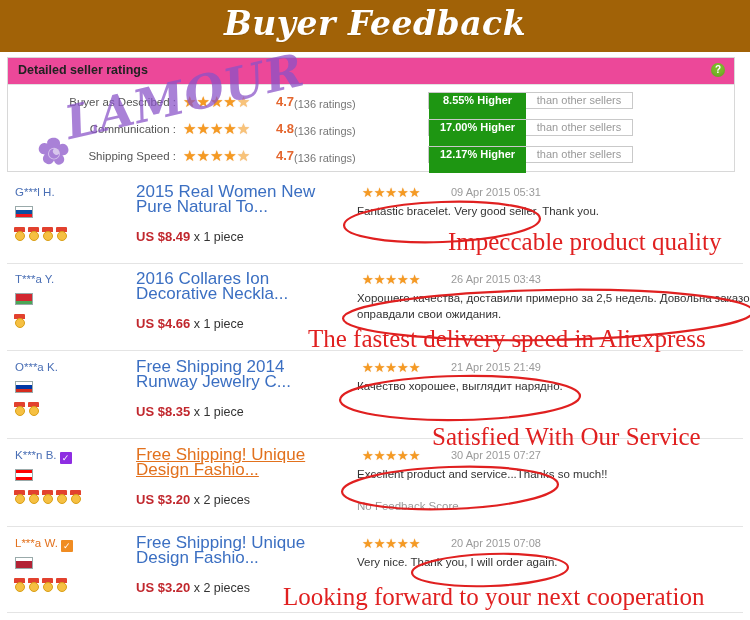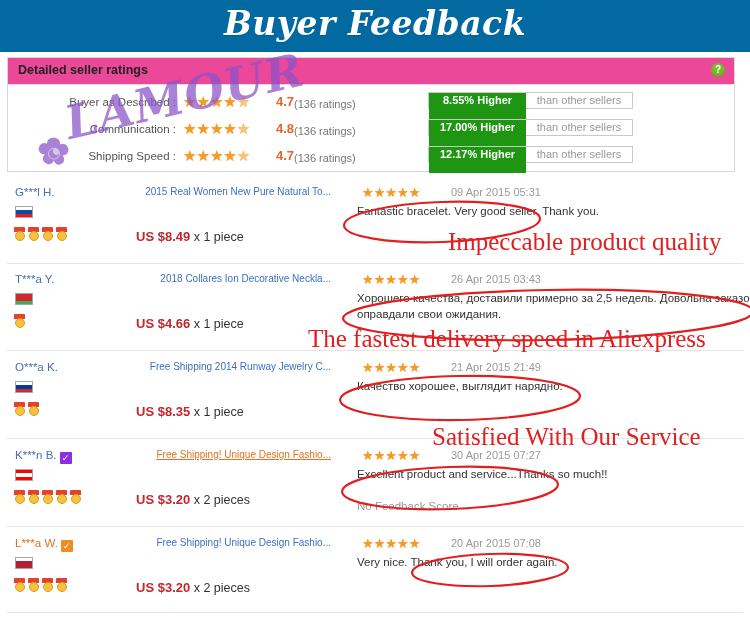--- a/index.html
+++ b/index.html
@@ -7,21 +7,21 @@
     width:750px;height:620px;overflow:hidden;
     background:#ffffff;
     font-family:"Liberation Sans","DejaVu Sans",sans-serif;
     -webkit-font-smoothing:antialiased;
   }
   .page{position:relative;width:750px;height:620px;overflow:hidden;background:#fff;}
 
   
   .banner{
     position:absolute;left:0;top:0;width:750px;height:52px;
-    background:#0369a1;
+    background:#a16207;
   }
   .banner-title{
     position:absolute;left:0;top:4px;width:750px;text-align:center;
     color:#ffffff;
     font-family:"DejaVu Serif",serif;
     font-style:italic;font-weight:bold;
     font-size:33px;letter-spacing:0.5px;
     text-shadow:0 1px 1px rgba(0,0,0,.10);
   }
 
@@ -128,21 +128,21 @@
     position:absolute;left:0;top:0;width:11px;height:5px;background:#E2412E;
     border-radius:1px 1px 0 0;
   }
   .medal .disc{
     position:absolute;left:0.5px;top:4px;width:10px;height:10px;border-radius:50%;
     background:#F6C042;border:1px solid #D99F16;box-sizing:border-box;
   }
 
   .fb-prod{
     position:absolute;left:129px;top:7px;width:195px;
-    font-size:10px;line-height:15px;color:#3b6fc2;text-align:right;
+    font-size:17px;line-height:15px;color:#3b6fc2;
   }
   .fb-prod.visited{color:#E2711D;text-decoration:underline;}
   .fb-price{
     position:absolute;left:129px;top:52px;font-size:12.5px;color:#333;
   }
   .fb-price b{color:#C1272D;font-size:13px;}
 
   .fb-stars{position:absolute;left:355px;top:6px;}
   .fb-date{
     position:absolute;left:444px;top:9px;font-size:11px;color:#9a9a9a;
@@ -238,21 +238,21 @@
         <div class="fb-text">Fantastic bracelet. Very good seller. Thank you.</div>
       </div>
       <div class="fb" style="top: 264px;">
         <div class="fb-user ">T***a Y.</div>
         <span class="flag">
           <i style="background:#d22730"></i>
           <i style="background:#d22730"></i>
           <i style="background:#4aa657"></i>
         </span>
         <div class="medals"><span class="medal"><span class="rib"></span><span class="disc"></span></span></div>
-        <div class="fb-prod">2018 Collares Ion Decorative Neckla...</div>
+        <div class="fb-prod">2016 Collares Ion Decorative Neckla...</div>
         <div class="fb-price"><b>US $4.66</b> x 1 piece</div>
         <div class="fb-stars"><span class="stars sm"><span>★</span><span>★</span><span>★</span><span>★</span><span>★</span></span></div>
         <div class="fb-date">26 Apr 2015 03:43</div>
         <div class="fb-text wrap">Хорошего качества, доставили примерно за 2,5 недель. Довольна заказом, оправдали свои ожидания.</div>
       </div>
       <div class="fb" style="top: 352px;">
         <div class="fb-user ">O***a K.</div>
         <span class="flag">
           <i style="background:#ffffff"></i>
           <i style="background:#0039a6"></i>
@@ -302,14 +302,15 @@
       <ellipse cx="548" cy="315" rx="205" ry="25" transform="rotate(-1 548 315)"></ellipse>
       <ellipse cx="460" cy="398" rx="120" ry="22" transform="rotate(-1 460 398)"></ellipse>
       <ellipse cx="450" cy="488" rx="108" ry="21" transform="rotate(-2 450 488)"></ellipse>
       <ellipse cx="490" cy="570" rx="78" ry="16" transform="rotate(-2 490 570)"></ellipse>
     </g>
   </svg>
 
   <div class="anno" style="left:308px;top:325px;">The fastest delivery speed in Aliexpress</div>
   <div class="anno" style="left:448px;top:228px;">Impeccable product quality</div>
   <div class="anno" style="left:432px;top:423px;">Satisfied With Our Service</div>
+  <div class="anno" style="left:283px;top:583px;">Looking forward to your next cooperation</div>
 
 </div>
 
 </body></html>

